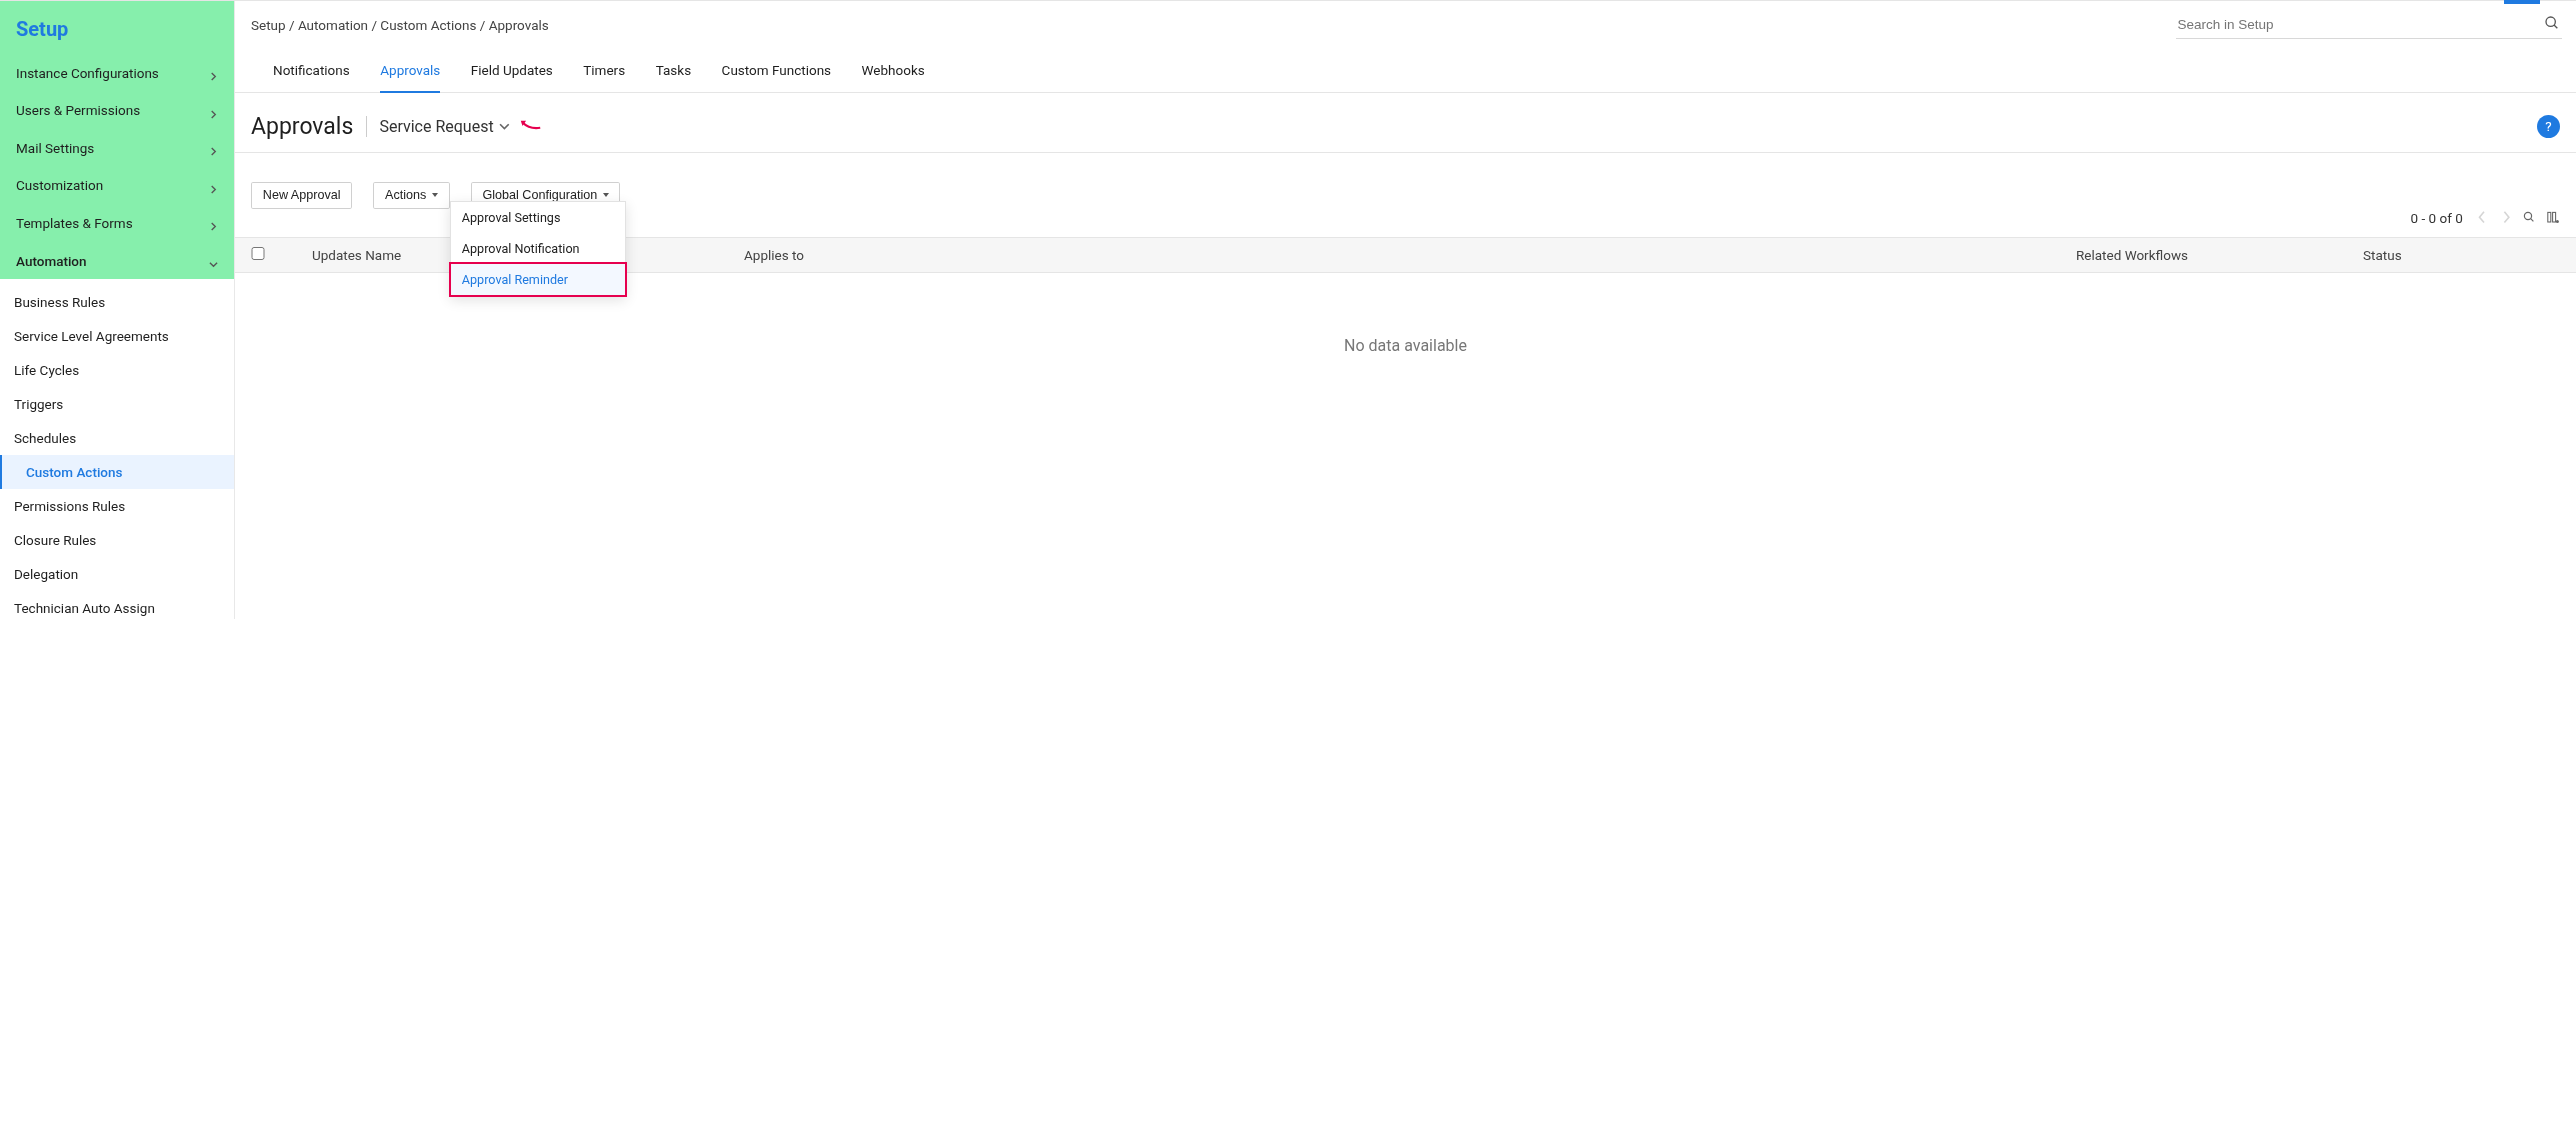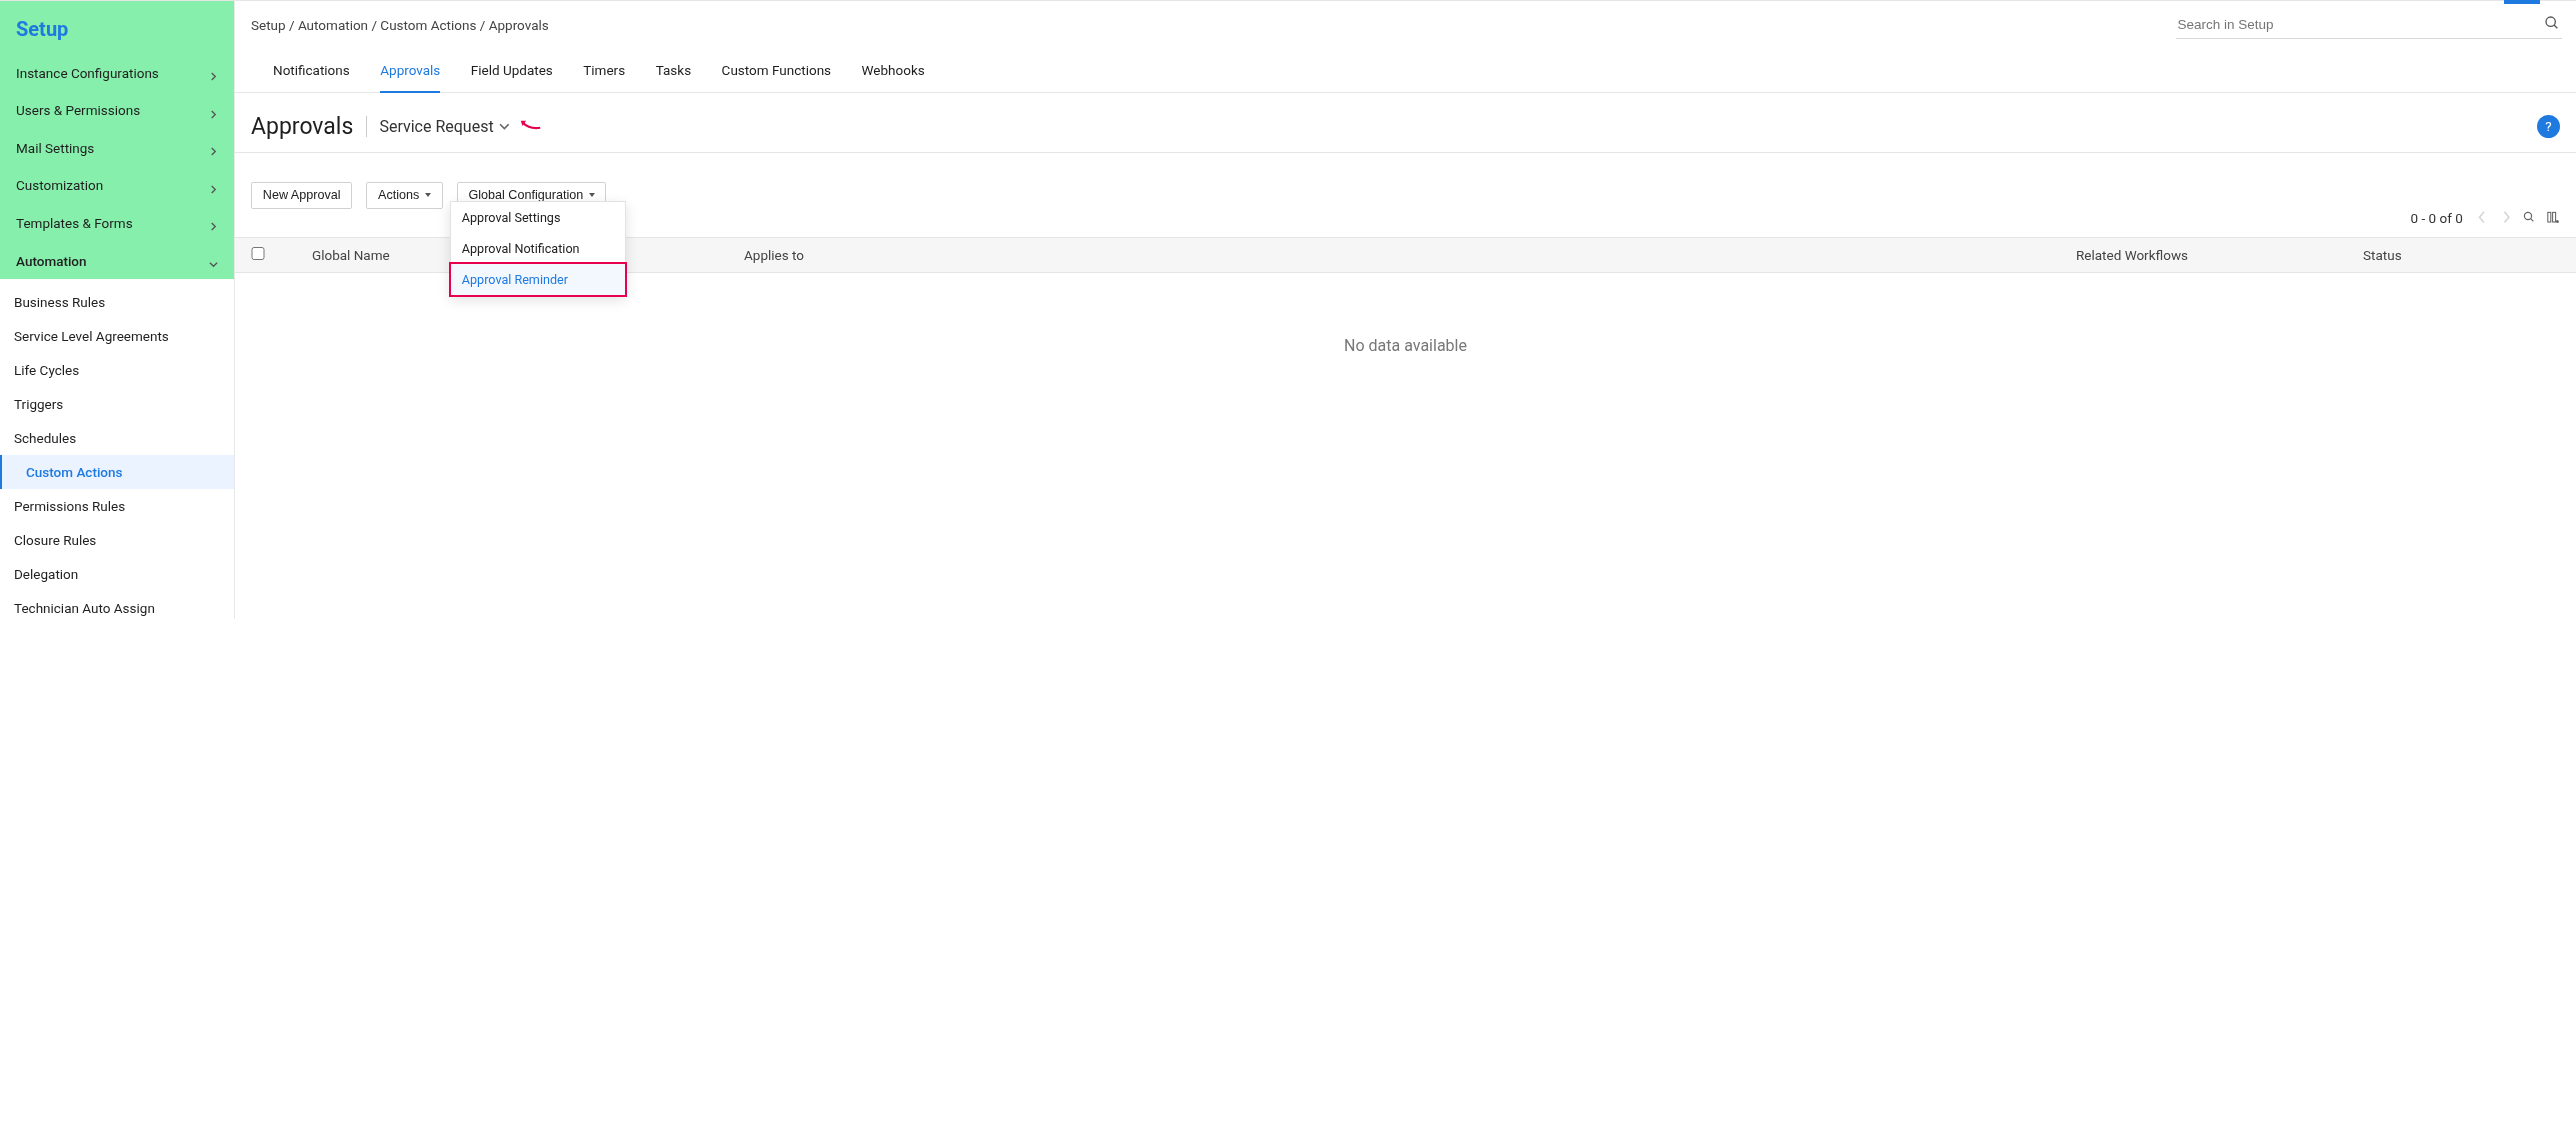--- a/index.html
+++ b/index.html
@@ -162,21 +162,21 @@
     font-size: 13.5px;
   }
 
   .toolbar {
     display: flex;
     align-items: center;
     justify-content: space-between;
     padding: 9px 16px;
     position: relative;
   }
-  .btn-row { display: flex; gap: 14px; }
+  .btn-row { display: flex; gap: 21px; }
   .btn {
     border: 0.9px solid #d0d0d0;
     background: #fff;
     padding: 5.4px 10.8px;
     font-size: 12.6px;
     border-radius: 1.8px;
     cursor: pointer;
     display: flex;
     align-items: center;
     gap: 5.4px;
@@ -427,21 +427,21 @@
         <div class="dd-item">Approval Settings</div>
         <div class="dd-item">Approval Notification</div>
         <div class="dd-item highlight">Approval Reminder</div>
       </div>
     </div>
 
     <div class="table-head">
       <div class="th-check">
         <input type="checkbox" style="">
       </div>
-      <div class="th-action">Global Name</div>
+      <div class="th-action">Updates Name</div>
       <div class="th-applies">Applies to</div>
       <div class="th-workflows">Related Workflows</div>
       <div class="th-status">Status</div>
     </div>
 
     <div class="empty">No data available</div>
 
   </main>
 </div>
 

